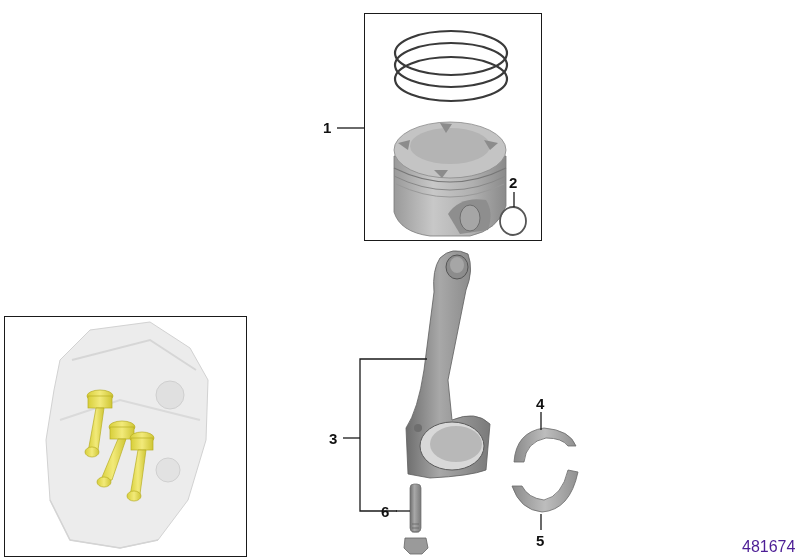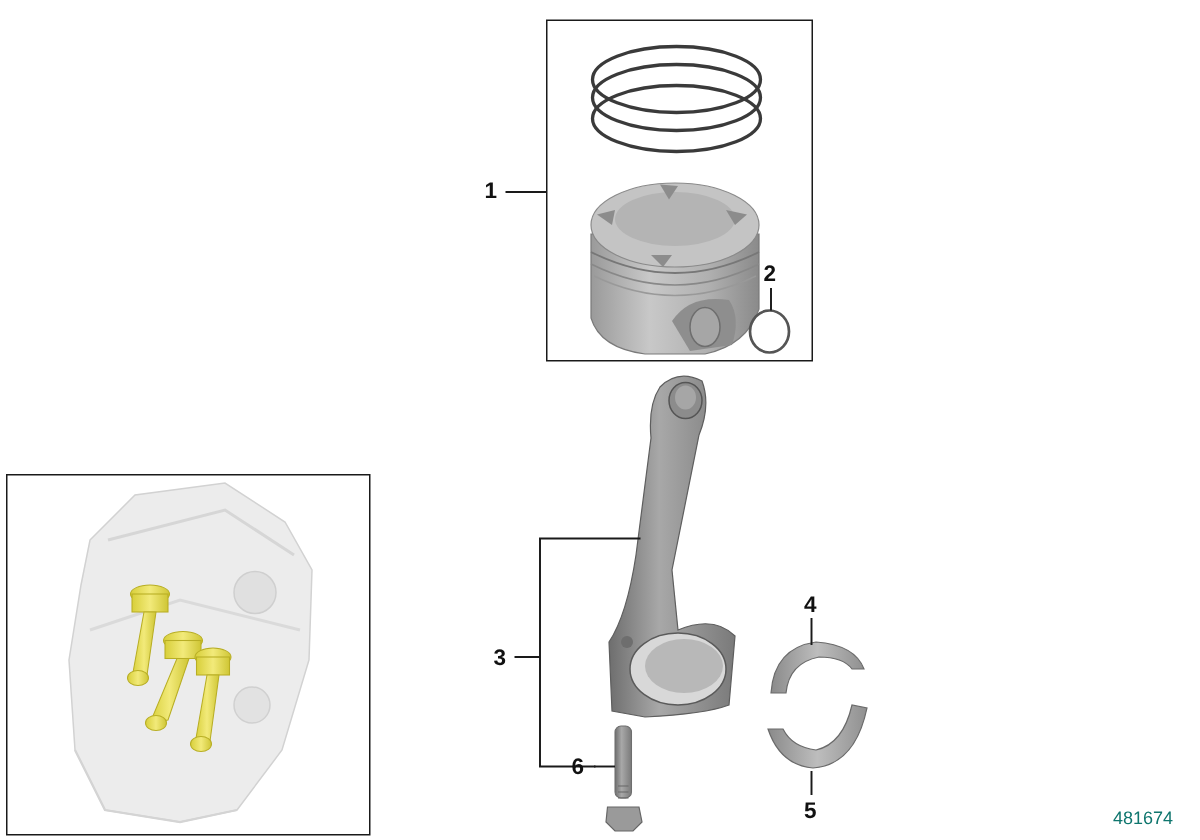--- a/index.html
+++ b/index.html
@@ -1,19 +1,19 @@
 <!DOCTYPE html>
 <html><head>
 <meta charset="utf-8">
 <style>
   html, body { margin:0; padding:0; background:#ffffff; }
   body { width:800px; height:560px; position:relative; overflow:hidden; font-family:"Liberation Sans", sans-serif; }
   .box { position:absolute; border:1.5px solid #1a1a1a; background:#fff; box-sizing:border-box; }
   .callout { position:absolute; font-family:"Liberation Sans", sans-serif; font-weight:bold; font-size:15px; color:#111; line-height:1; }
-  .diagram-id { position:absolute; font-family:"Liberation Sans", sans-serif; font-size:12px; color:#0f766e;text-align:right; }
+  .diagram-id { position:absolute; font-family:"Liberation Sans", sans-serif; font-size:16px; color:#4c1d95;text-align:right; }
   svg { position:absolute; left:0; top:0; }
 </style>
 </head>
 <body>
 
 <div class="box" style="left:364px; top:13px; width:178px; height:228px;"></div>
 
 <div class="box" style="left:4px; top:316px; width:243px; height:241px;"></div>
 
 <svg width="800" height="560" viewBox="0 0 800 560">

